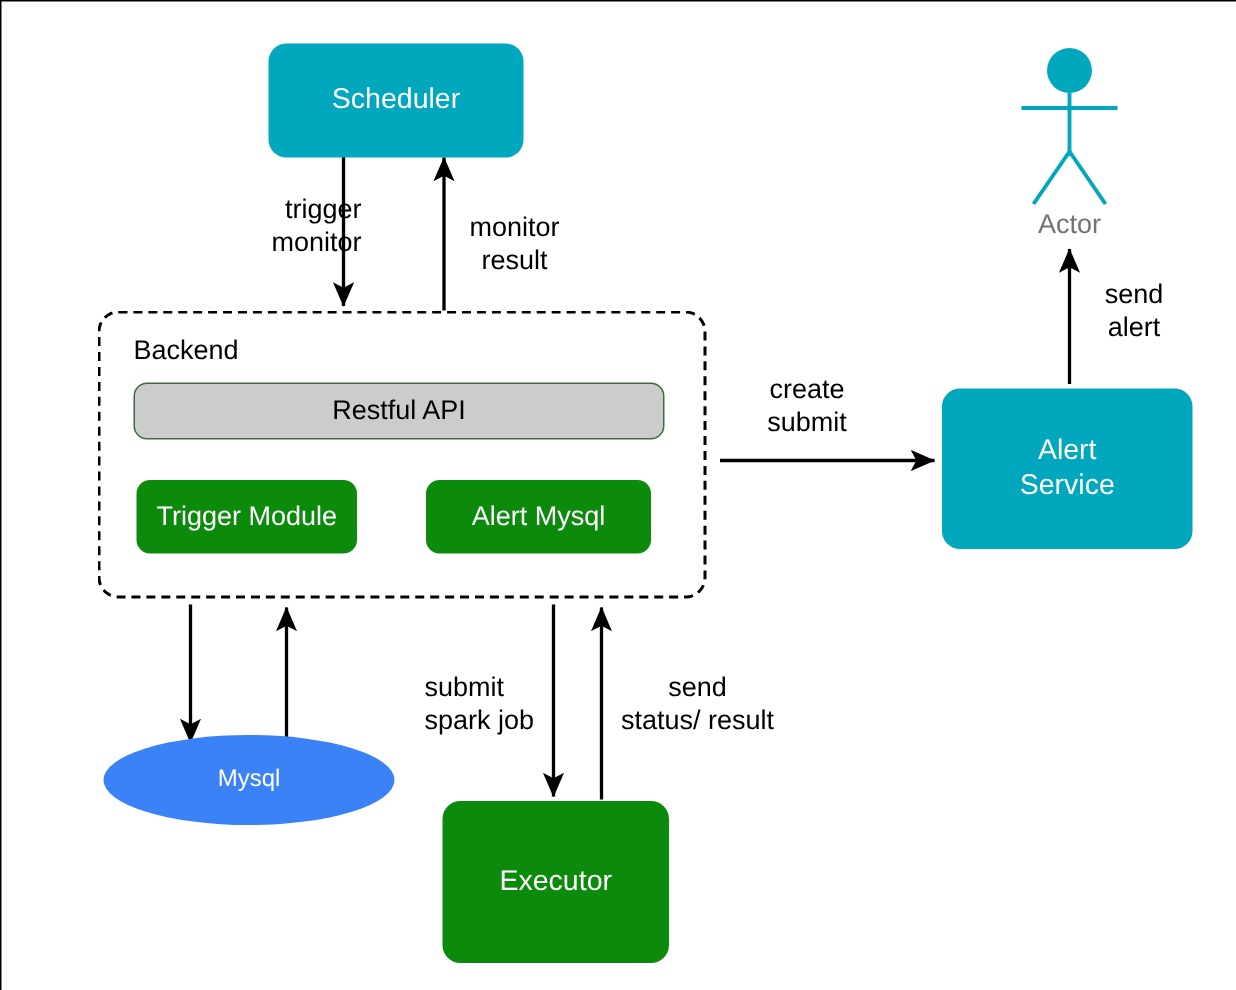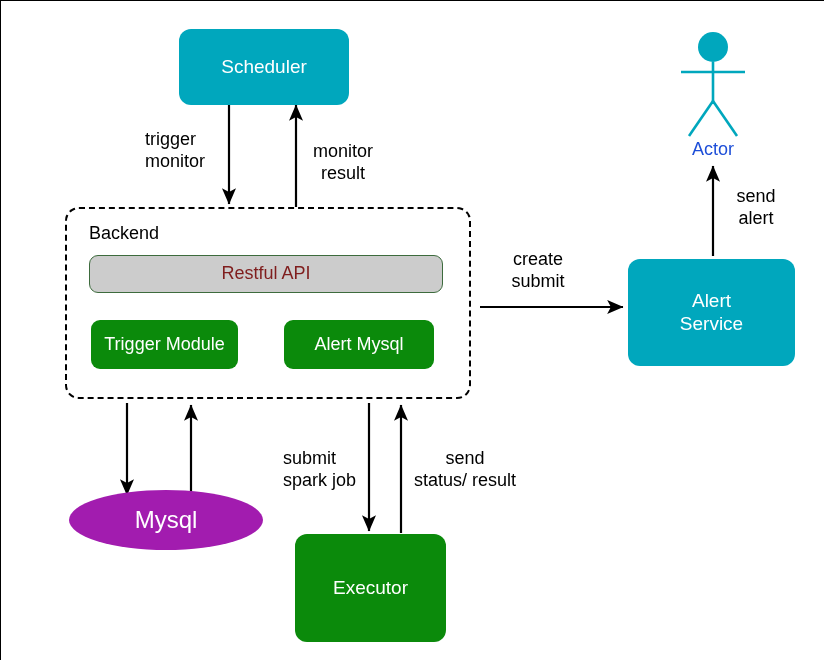--- a/index.html
+++ b/index.html
@@ -53,26 +53,26 @@
   .green-chip {
     background: #0b8a0b;
     border-radius: 9px;
     font-size: 18px;
   }
   .gray-bar {
     background: #cccccc;
     border: 1px solid #3d6b3d;
     border-radius: 9px;
     font-size: 18px;
-    color: #7f1d1d;
+    color: #000000;
   }
   .ellipse {
-    background: #a21caf;
+    background: #3b82f6;
     border-radius: 50%;
-    font-size: 24px;
+    font-size: 16px;
   }
   .dashed-box {
     position: absolute;
     border: 2px dashed #000000;
     border-radius: 14px;
     box-sizing: border-box;
     background: transparent;
   }
   .plain-label {
     position: absolute;
@@ -85,21 +85,21 @@
   .edge-label {
     position: absolute;
     color: #000000;
     font-size: 18px;
     line-height: 1.22;
     white-space: pre-line;
     text-align: center;
   }
   .actor-caption {
     position: absolute;
-    color: #1d4ed8;
+    color: #737373;
     font-size: 18px;
     text-align: center;
   }
   .hidden-hit {
     position: absolute;
     background: transparent;
   }
 </style>
 </head>
 <body>
@@ -168,21 +168,21 @@
   <div class="hidden-hit" style="left:676px; top:28px; width:72px; height:112px;"></div>
 
   <div class="node ellipse" style="left:68px; top:489px; width:194px; height:60px;">
     <span>Mysql</span>
   </div>
 
   <div class="node green-box" style="left:294px; top:533px; width:151px; height:108px;">
     <span>Executor</span>
   </div>
 
-  <div class="edge-label" style="left:144px; top:128px; width:80px; text-align:left;">trigger
+  <div class="edge-label" style="left:160px; top:128px; width:80px; text-align:right;">trigger
 monitor</div>
 
   <div class="edge-label" style="left:300px; top:140px; width:84px; text-align:center;">monitor
 result</div>
 
   <div class="edge-label" style="left:498px; top:248px; width:78px; text-align:center;">create
 submit</div>
 
   <div class="edge-label" style="left:722px; top:185px; width:66px; text-align:center;">send
 alert</div>

